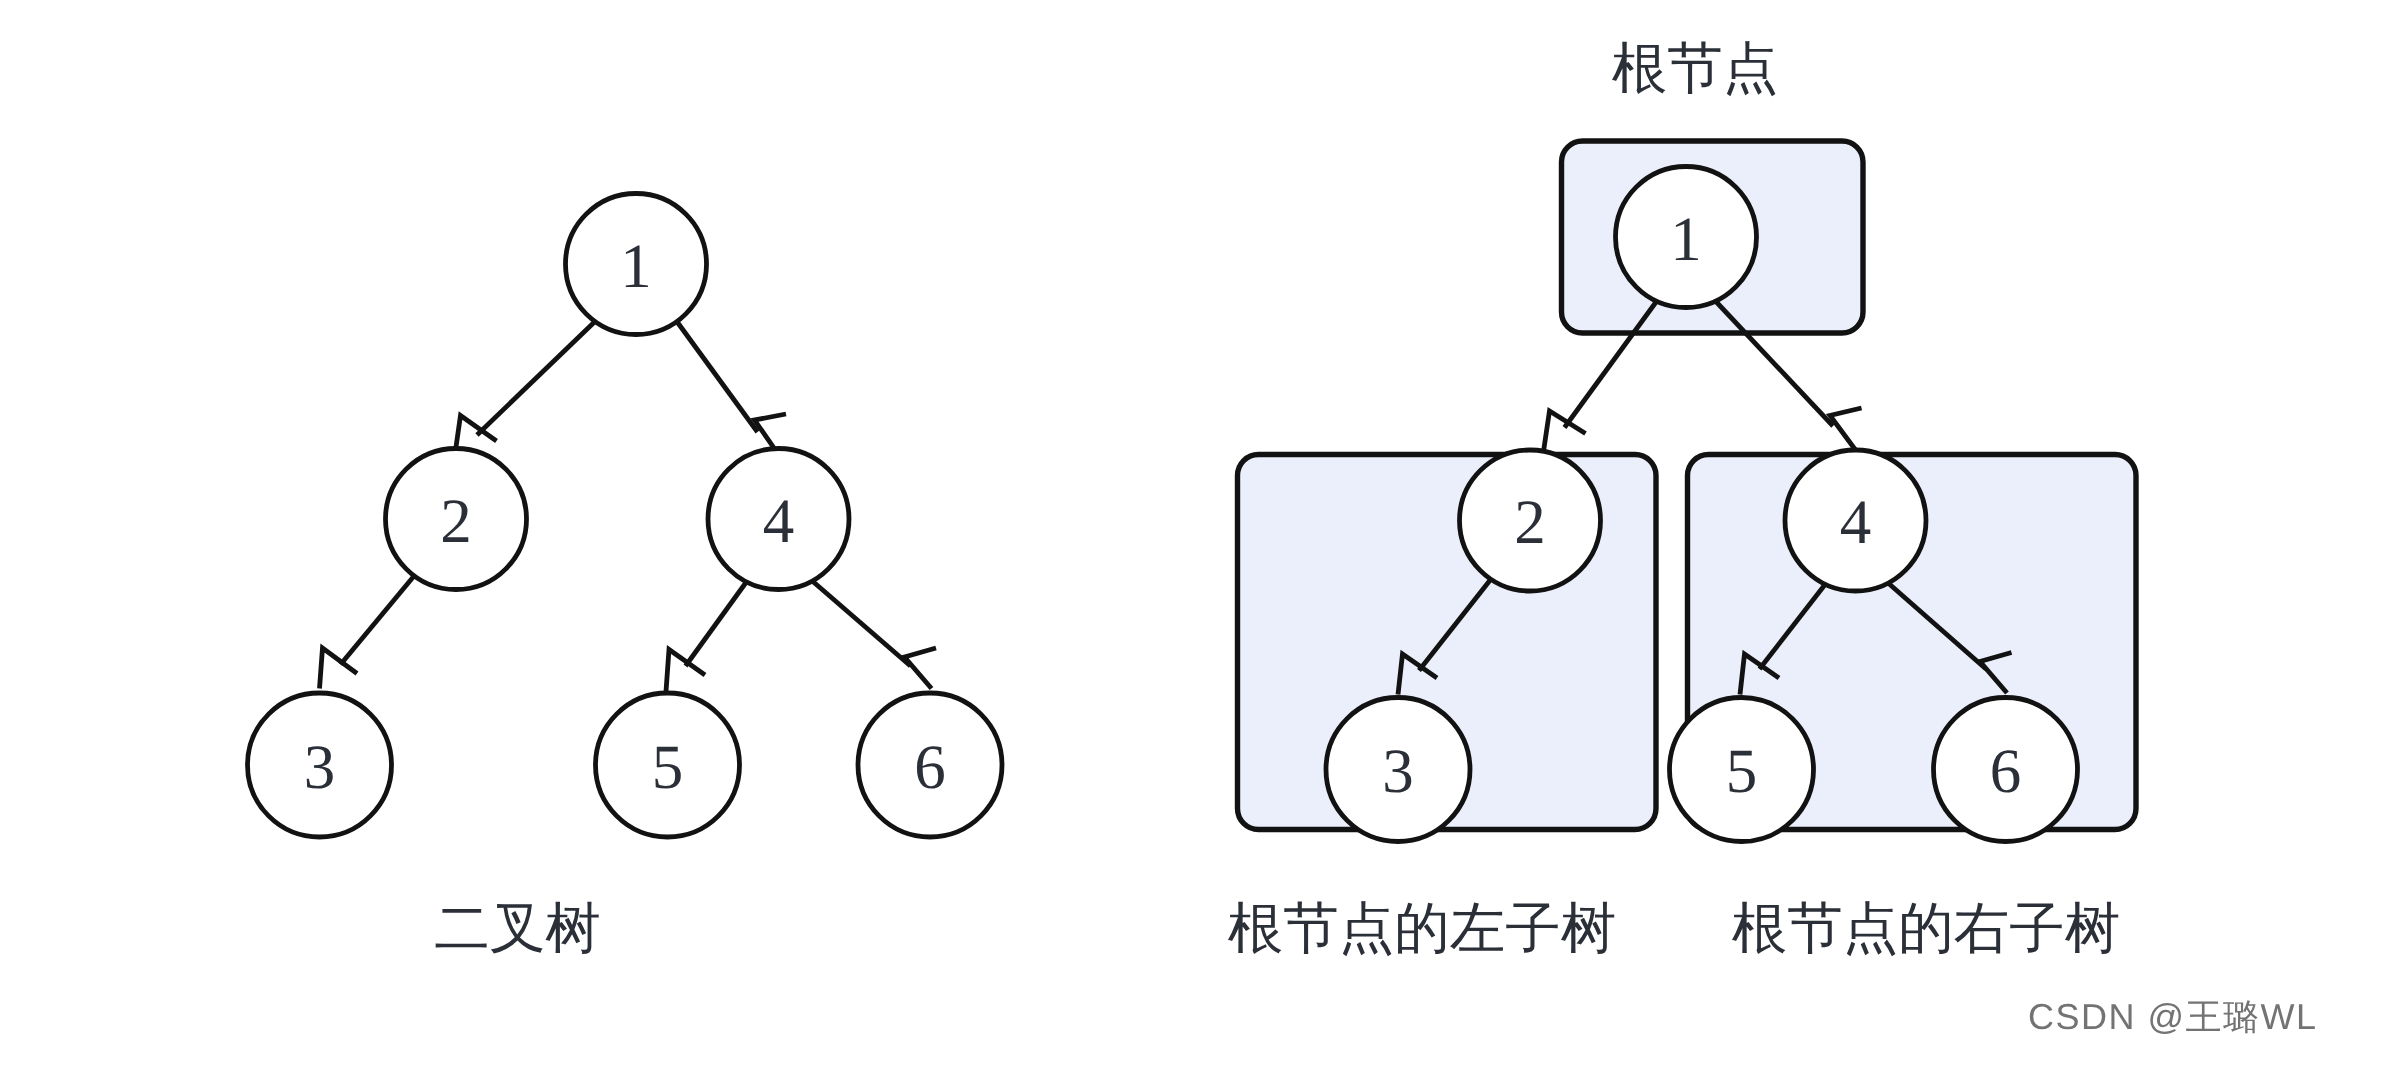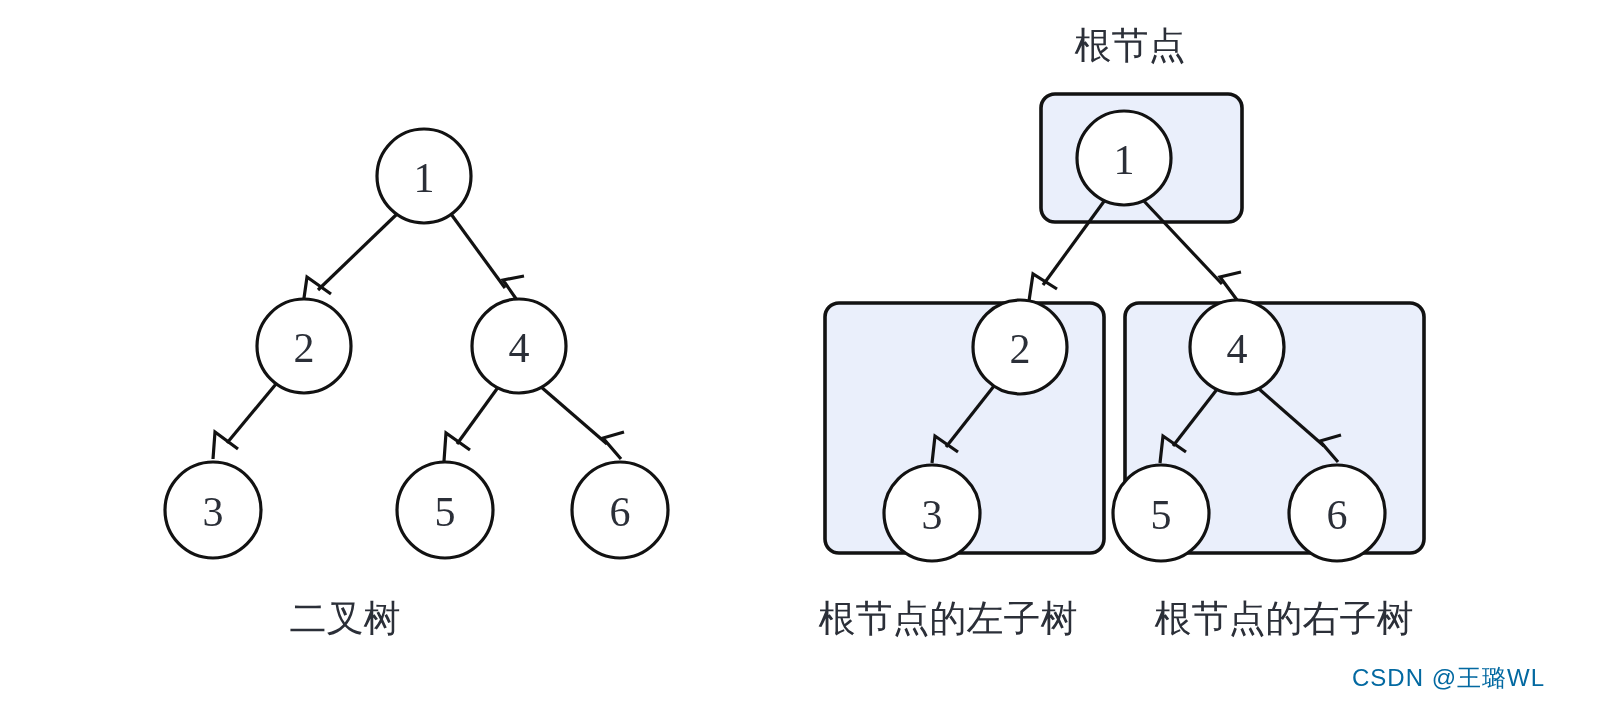--- a/index.html
+++ b/index.html
@@ -58,21 +58,21 @@
     font-family: "Liberation Sans", "DejaVu Sans", sans-serif;
     font-size: 37px;
     fill: #2b2f38;
     text-anchor: middle;
     dominant-baseline: alphabetic;
   }
   .watermark {
     position: absolute;
     font-family: "Liberation Sans", "DejaVu Sans", sans-serif;
     font-size: 24px;
-    color: #0369a1;
+    color: #737373;
     letter-spacing: 1px;
     white-space: nowrap;
   }
 </style>
 </head>
 <body>
 
 <div id="canvas">
 
   <svg class="diagram" viewBox="0 0 1600 711">

